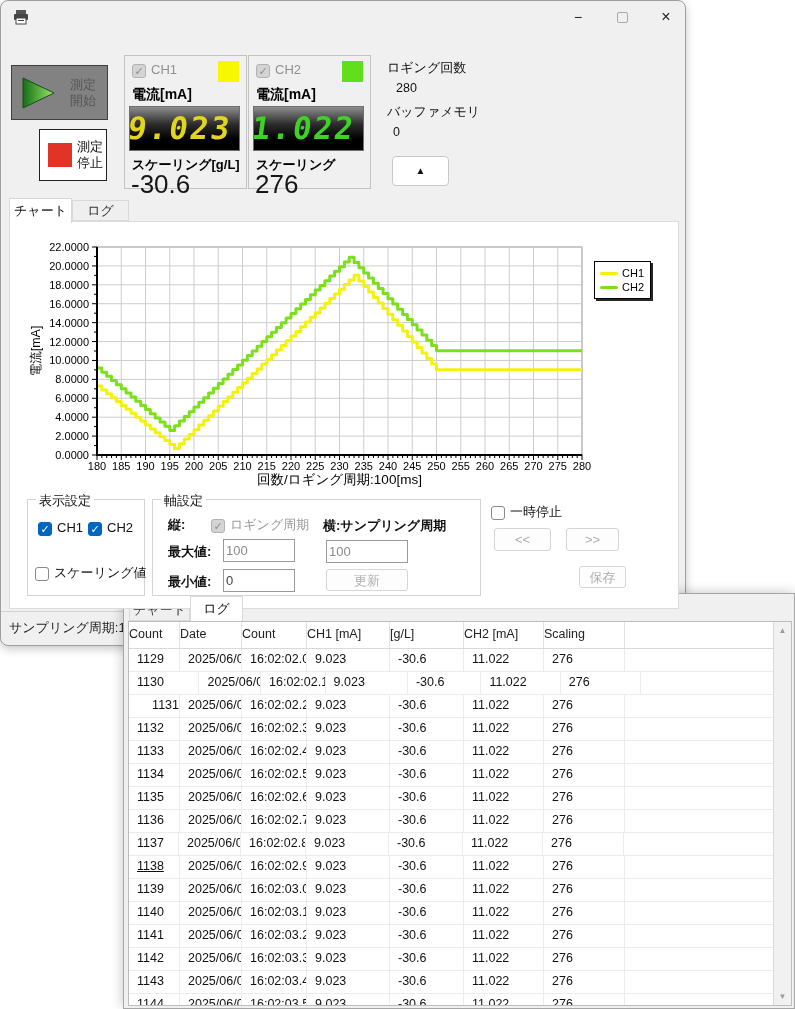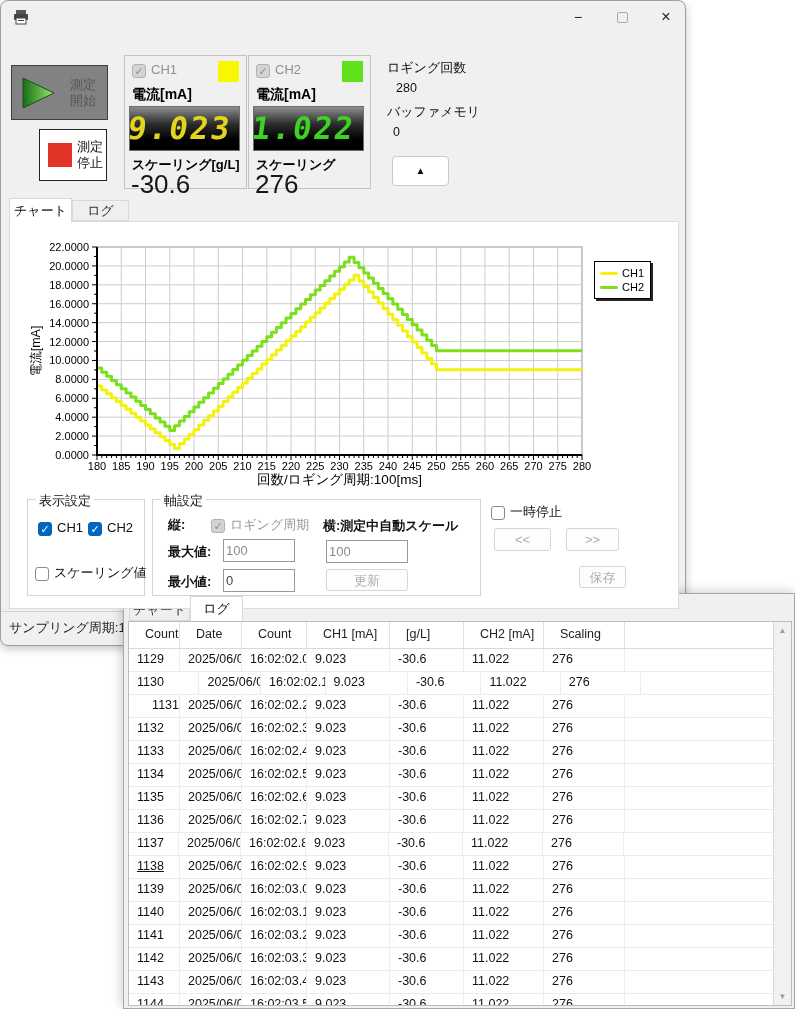--- a/index.html
+++ b/index.html
@@ -79,21 +79,21 @@
   .statusbar{position:absolute;left:0;top:610px;width:100%;height:33px;border-top:1px solid #d2d2d2;}
   .statusbar .txt{position:absolute;left:8px;top:7px;font-size:13px;color:#222;}
 
   
   #log-win{left:123px;top:593px;width:672px;height:416px;background:#f0f0f0;
            border:1px solid #a6a6a6;box-shadow:-2px -2px 10px rgba(0,0,0,.18);box-sizing:border-box;}
   #log-table-wrap{position:absolute;left:4px;top:27px;width:664px;height:385px;background:#fff;
                   border:1px solid #bdbdbd;box-sizing:border-box;overflow:hidden;}
   .t-head{display:flex;height:26px;border-bottom:1px solid #d9d9d9;}
   .t-head .hc{box-sizing:border-box;border-right:1px solid #e3e3e3;font-size:12.5px;color:#222;
-              line-height:25px;padding-left:16px;overflow:hidden;white-space:nowrap;}
+              line-height:25px;padding-left:0;overflow:hidden;white-space:nowrap;}
   .t-row{display:flex;height:22px;border-bottom:1px solid #ececec;}
   .t-row .tc{box-sizing:border-box;border-right:1px solid #ececec;font-size:12.5px;color:#111;
              line-height:21px;padding-left:8px;overflow:hidden;white-space:nowrap;}
   .vscroll{position:absolute;right:0;top:0;bottom:0;width:17px;background:#f1f1f1;border-left:1px solid #dadada;}
   .vscroll .ar{position:absolute;left:0;width:100%;text-align:center;font-size:8px;color:#9b9b9b;}
 </style>
 </head>
 <body>
 
 <div class="page">
@@ -405,21 +405,21 @@
       <div class="groupbox" style="left:142px;top:277px;width:327px;height:95px">
         <span class="gb-legend">軸設定</span>
         <span class="lbl13" style="left:15px;top:16px;font-weight:bold">縦:</span>
         <div class="cbrow" style="left:58px;top:16px;color:#9a9a9a">
           <span class="cb on-dis">✓</span><span>ロギング周期</span>
         </div>
         <span class="lbl13" style="left:15px;top:43px;font-weight:bold">最大値:</span>
         <div class="fld" style="left:70px;top:39px;width:72px;height:23px;color:#8a8a8a">100</div>
         <span class="lbl13" style="left:15px;top:73px;font-weight:bold">最小値:</span>
         <div class="fld" style="left:70px;top:69px;width:72px;height:23px;color:#444">0</div>
-        <span class="lbl13" style="left:170px;top:17px;font-weight:bold">横:測定中自動スケール</span>
+        <span class="lbl13" style="left:170px;top:17px;font-weight:bold">横:サンプリング周期</span>
         <div class="fld" style="left:173px;top:40px;width:82px;height:23px;color:#8a8a8a">100</div>
         <div class="btn2" style="left:173px;top:69px;width:82px;height:22px;line-height:21px">更新</div>
       </div>
 
       
       <div class="cbrow" style="left:481px;top:281px">
         <span class="cb off">✓</span><span>一時停止</span>
       </div>
       <div class="btn2" style="left:484px;top:306px;width:57px;height:23px;line-height:22px">&lt;&lt;</div>
       <div class="btn2" style="left:556px;top:306px;width:53px;height:23px;line-height:22px">&gt;&gt;</div>

